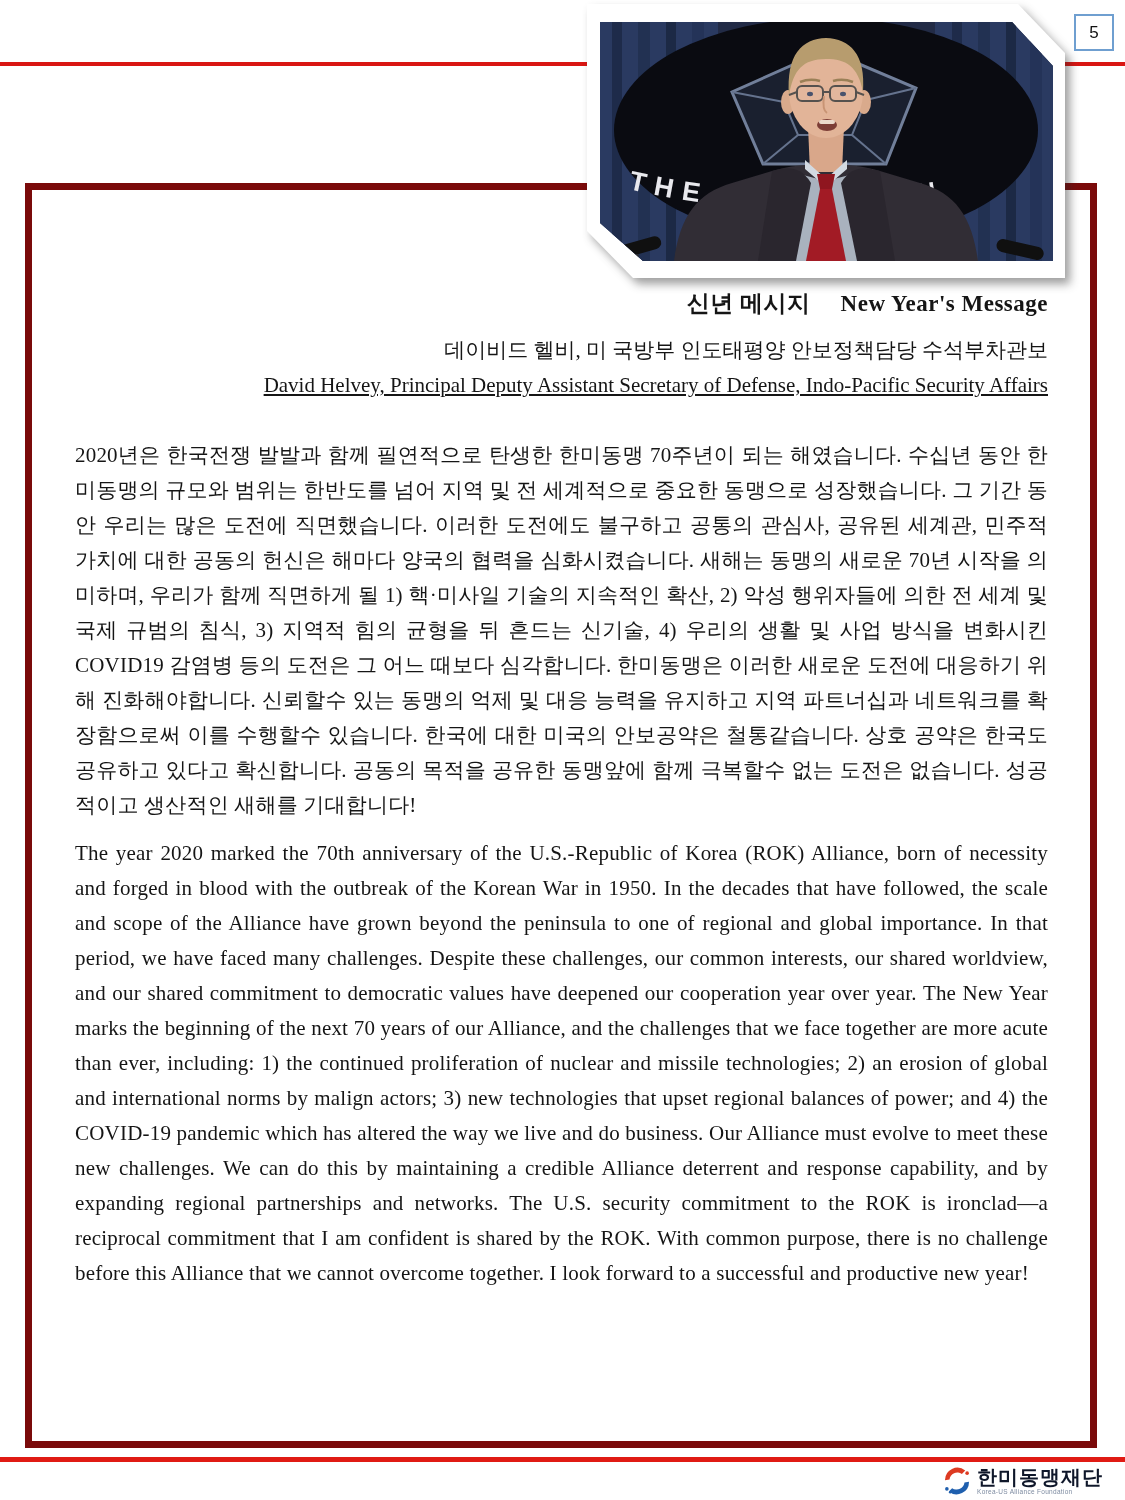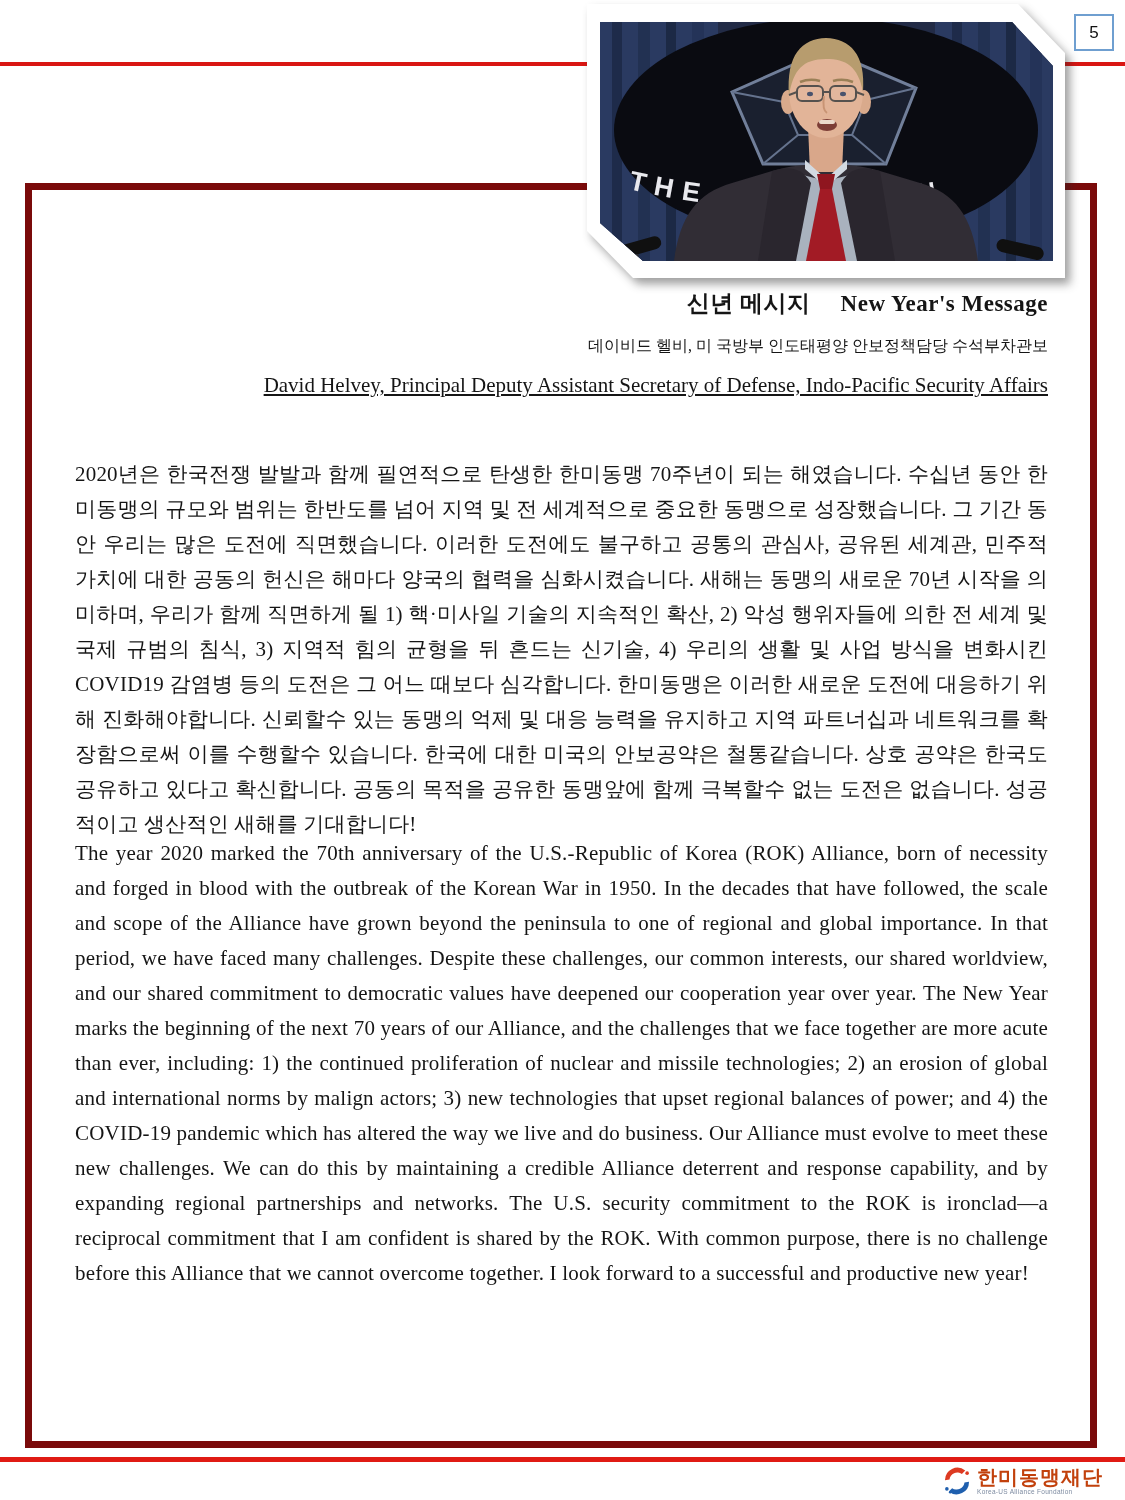--- a/index.html
+++ b/index.html
@@ -18,46 +18,46 @@
     font-family:"Liberation Sans","DejaVu Sans",sans-serif;font-size:17px;color:#111;
   }
   
   .content-box{
     position:absolute;left:25px;top:183px;width:1072px;height:1265px;box-sizing:border-box;
     border:7px solid #7a0a0a;background:#ffffff;z-index:2;
   }
   .headline{position:absolute;left:75px;width:973px;text-align:right;z-index:3;}
   .title-line{top:288px;font-size:23px;font-weight:bold;letter-spacing:.5px;}
   .title-gap{display:inline-block;width:30px;}
-  .author-ko{top:336px;font-size:16px;}
+  .author-ko{top:336px;font-size:21px;}
   .author-en{top:373px;font-size:21px;text-decoration:underline;}
   .headline,.para{position:absolute;left:75px;width:973px;}
   .para{
     text-align:justify;font-size:21px;line-height:35px;z-index:3;
     letter-spacing:.2px;
   }
-  .para-ko{top:438px;margin-top:19px;}
+  .para-ko{top:438px;}
   .para-en{top:836px;}
   
   .photo-wrap{position:absolute;left:587px;top:4px;width:478px;height:274px;z-index:5;
     filter:drop-shadow(5px 6px 5px rgba(40,40,40,0.45));}
   .photo-frame{
     position:absolute;left:0;top:0;width:478px;height:274px;background:#ffffff;
     clip-path:polygon(0 0,431px 0,478px 49px,478px 274px,46px 274px,0 227px);
   }
   .photo{
     position:absolute;left:13px;top:18px;width:453px;height:239px;display:block;
     clip-path:polygon(0 0,412px 0,453px 44px,453px 239px,43px 239px,0 201px);
   }
   
   .footer-logo{position:absolute;top:1466px;right:22px;display:flex;align-items:center;gap:5px;z-index:3;}
   .logo-mark{width:30px;height:30px;display:block;}
   .logo-text{display:flex;flex-direction:column;line-height:1;}
   .logo-ko{font-family:"Liberation Sans","DejaVu Sans",sans-serif;font-weight:bold;font-size:20px;
-    color:#c2410c;letter-spacing:1px;}
+    color:#0f172a;letter-spacing:1px;}
   .logo-en{font-family:"Liberation Sans","DejaVu Sans",sans-serif;font-size:6.5px;color:#7c8aa0;
     margin-top:2px;letter-spacing:.3px;}
 </style>
 </head>
 <body>
 
 <div class="page">
 
   <div class="rule-top"></div>
 

